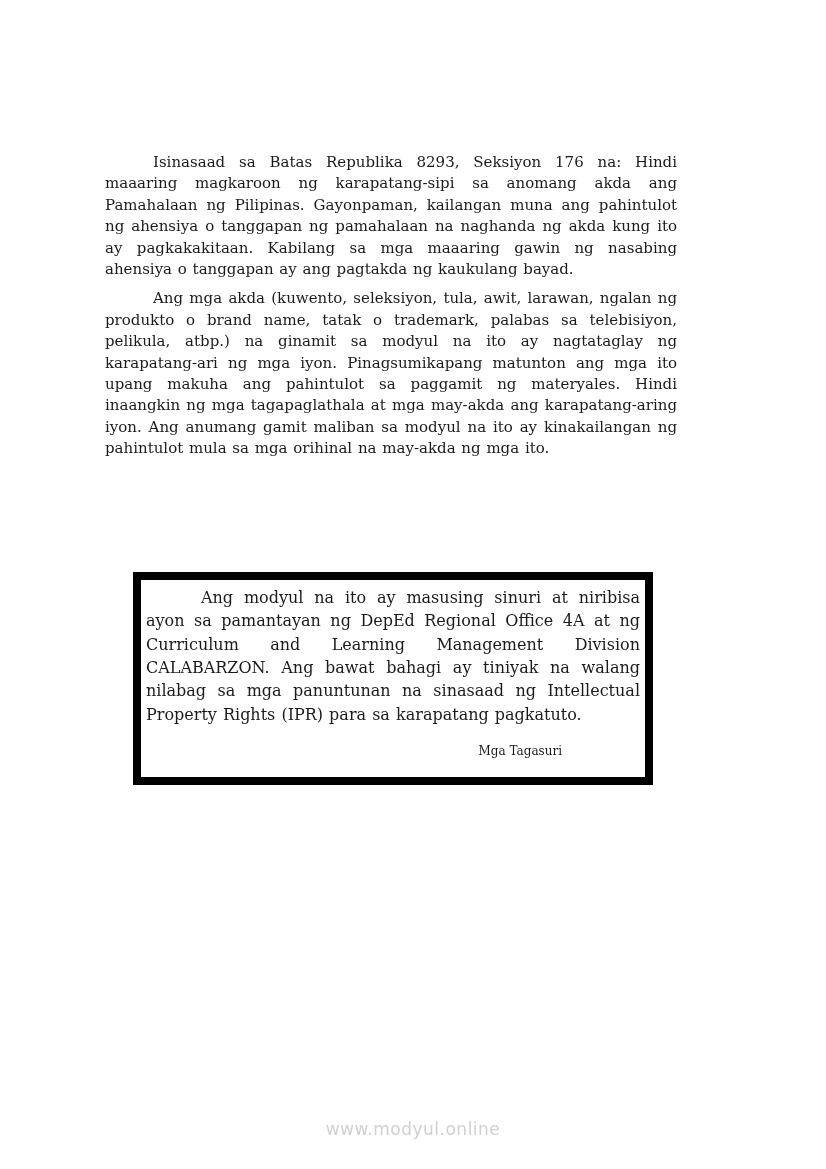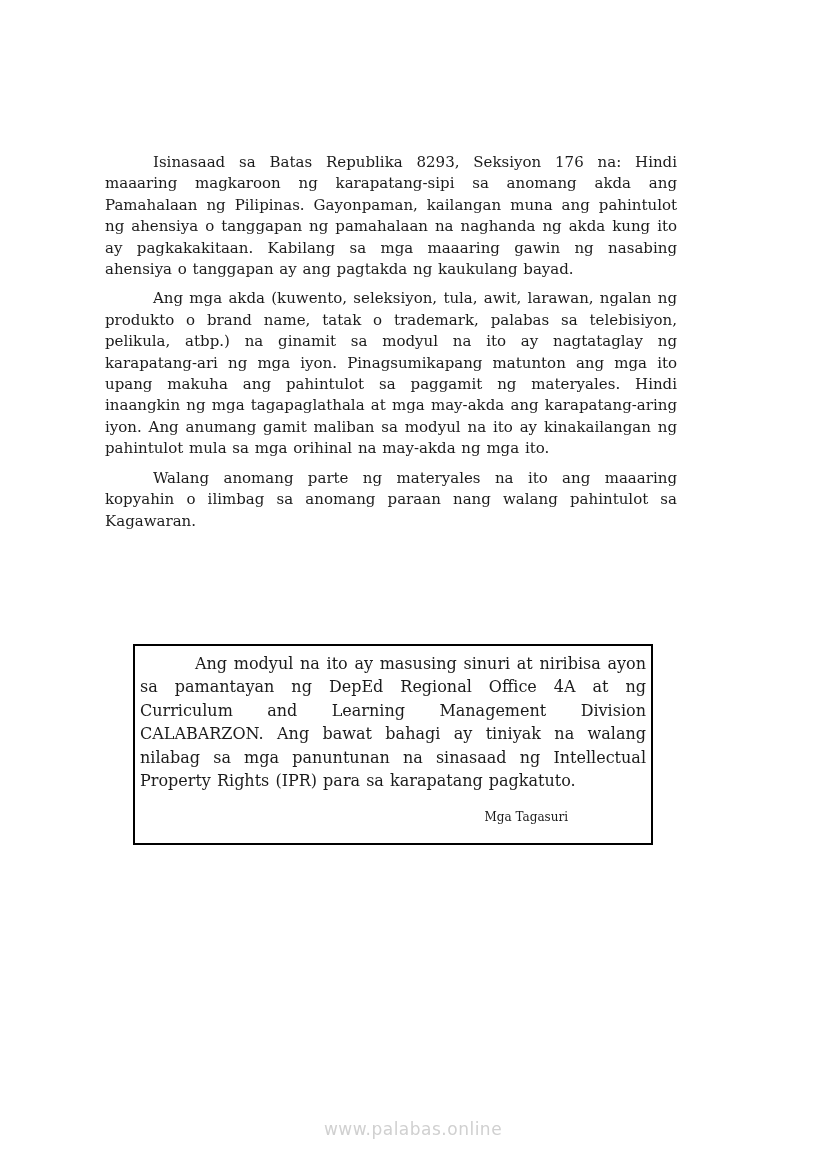--- a/index.html
+++ b/index.html
@@ -28,21 +28,21 @@
     line-height: 21.4px;
     text-align: justify;
     text-indent: 48px;
     word-spacing: 1px;
   }
   .review-box {
     margin-top: 112px;
     margin-left: 28px;
     width: 520px;
     box-sizing: border-box;
-    border: 2px solid #701a75;
+    border: 8px solid #701a75;
     padding: 6px 5px 13px 5px;
   }
   .box-par {
     margin: 0;
     font-size: 16px;
     line-height: 23.4px;
     text-align: justify;
     text-indent: 55px;
     word-spacing: 1px;
   }
@@ -64,22 +64,21 @@
     letter-spacing: 0.5px;
   }
 </style>
 </head>
 <body>
 
 <div class="page" style="color: rgb(27, 27, 27); background: rgb(255, 255, 255);">
   <div class="content">
     <p class="body-par">Isinasaad sa Batas Republika 8293, Seksiyon 176 na: Hindi maaaring magkaroon ng karapatang-sipi sa anomang akda ang Pamahalaan ng Pilipinas. Gayonpaman, kailangan muna ang pahintulot ng ahensiya o tanggapan ng pamahalaan na naghanda ng akda kung ito ay pagkakakitaan. Kabilang sa mga maaaring gawin ng nasabing ahensiya o tanggapan ay ang pagtakda ng kaukulang bayad.</p>
     <p class="body-par">Ang mga akda (kuwento, seleksiyon, tula, awit, larawan, ngalan ng produkto o brand name, tatak o trademark, palabas sa telebisiyon, pelikula, atbp.) na ginamit sa modyul na ito ay nagtataglay ng karapatang-ari ng mga iyon. Pinagsumikapang matunton ang mga ito upang makuha ang pahintulot sa paggamit ng materyales. Hindi inaangkin ng mga tagapaglathala at mga may-akda ang karapatang-aring iyon. Ang anumang gamit maliban sa modyul na ito ay kinakailangan ng pahintulot mula sa mga orihinal na may-akda ng mga ito.</p>
-    <p class="body-par">Walang anomang parte ng materyales na ito ang maaaring kopyahin o ilimbag sa anomang paraan nang walang pahintulot sa Kagawaran.</p>
 
     <div class="review-box" style="border-color: rgb(0, 0, 0);">
       <p class="box-par">Ang modyul na ito ay masusing sinuri at niribisa ayon sa pamantayan ng DepEd Regional Office 4A at ng Curriculum and Learning Management Division CALABARZON. Ang bawat bahagi ay tiniyak na walang nilabag sa mga panuntunan na sinasaad ng Intellectual Property Rights (IPR) para sa karapatang pagkatuto.</p>
       <div class="signature">Mga Tagasuri</div>
     </div>
   </div>
 
-  <div class="watermark" style="color: rgb(208, 208, 208);">www.palabas.online</div>
+  <div class="watermark" style="color: rgb(208, 208, 208);">www.modyul.online</div>
 </div>
 
 </body></html>

